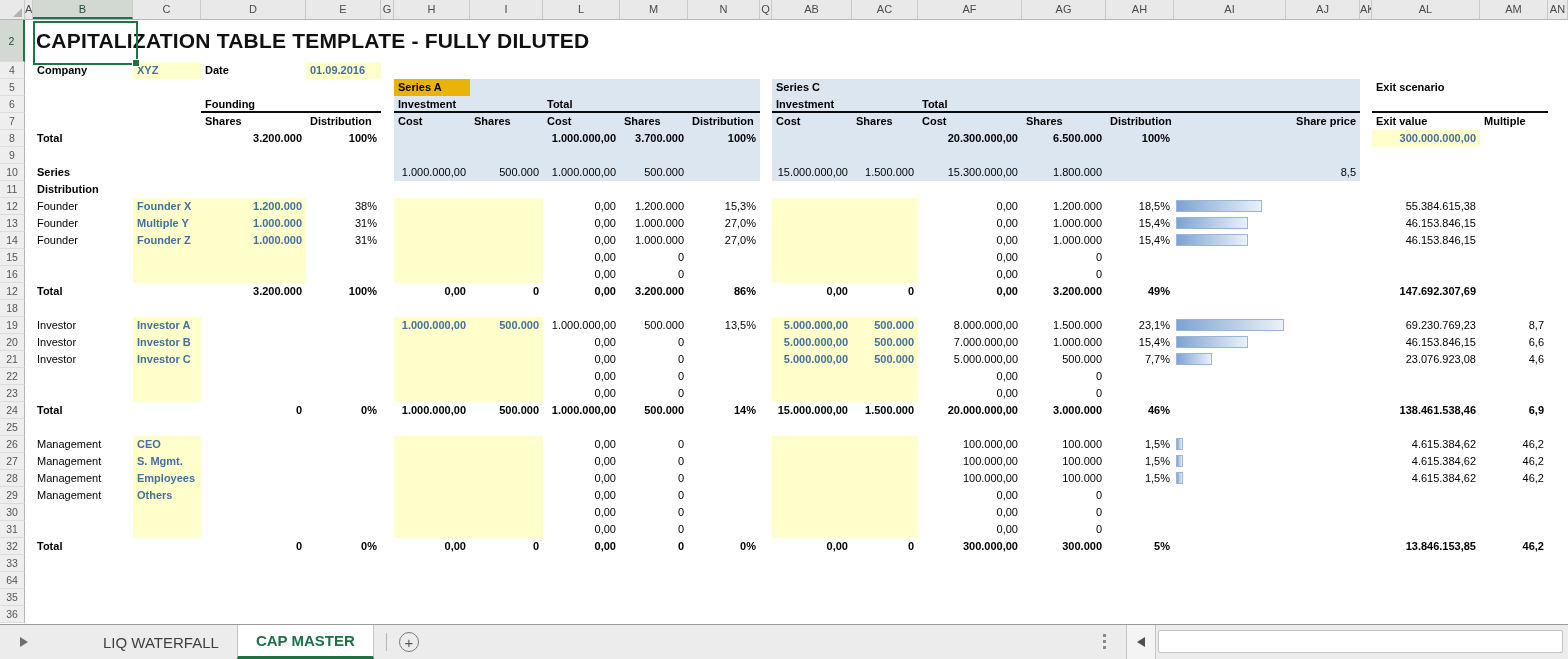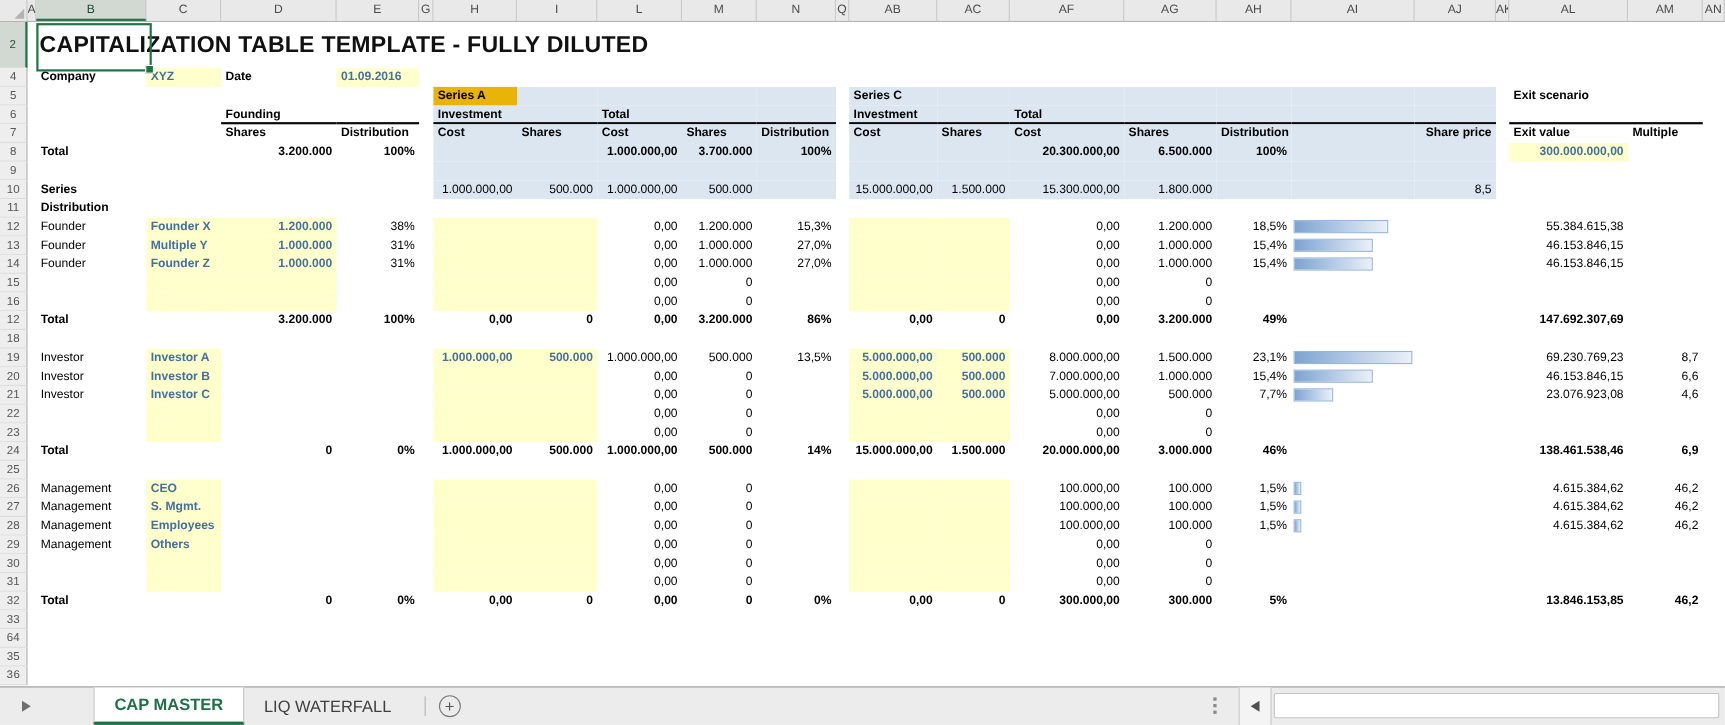--- a/index.html
+++ b/index.html
@@ -943,21 +943,21 @@
         <div class="cell" style="width: 104px;"></div>
         <div class="cell" style="width: 84px;"></div>
         <div class="cell" style="width: 68px;"></div>
         <div class="cell" style="width: 112px;"></div>
         <div class="cell" style="width: 74px;"></div>
         <div class="cell" style="width: 12px;"></div>
         <div class="cell" style="width: 108px;"></div>
         <div class="cell" style="width: 68px;"></div>
         <div class="cell" style="width: 20px;"></div>
       </div>
-      <div class="row" style="height: 17px; line-height: 17px; font-family: Liberation Mono, monospace;">
+      <div class="row" style="height: 17px; line-height: 17px;">
         <div class="rn" style="line-height: 17px;">36</div>
         <div class="cell" style="width: 8px;"></div>
         <div class="cell l" style="width: 100px;"></div>
         <div class="cell l" style="width: 68px;"></div>
         <div class="cell" style="width: 105px;"></div>
         <div class="cell" style="width: 75px;"></div>
         <div class="cell" style="width: 13px;"></div>
         <div class="cell" style="width: 76px;"></div>
         <div class="cell" style="width: 73px;"></div>
         <div class="cell" style="width: 77px;"></div>
@@ -975,25 +975,25 @@
         <div class="cell" style="width: 108px;"></div>
         <div class="cell" style="width: 68px;"></div>
         <div class="cell" style="width: 20px;"></div>
       </div>
     </div>
 
   <div class="tabbar">
     <div class="navarr">
       <span class="tri-r"></span>
     </div>
+    <div class="tab inactive">
+      <span>LIQ WATERFALL</span>
+    </div>
     <div class="tab active">
       <span>CAP MASTER</span>
-    </div>
-    <div class="tab inactive">
-      <span>LIQ WATERFALL</span>
     </div>
     <div class="vdiv"></div>
     <div class="addbtn">
       <span>+</span>
     </div>
     <div class="dots"></div>
     <div class="scrollbtn">
       <span class="tri-l"></span>
     </div>
     <div class="hthumb"></div>

